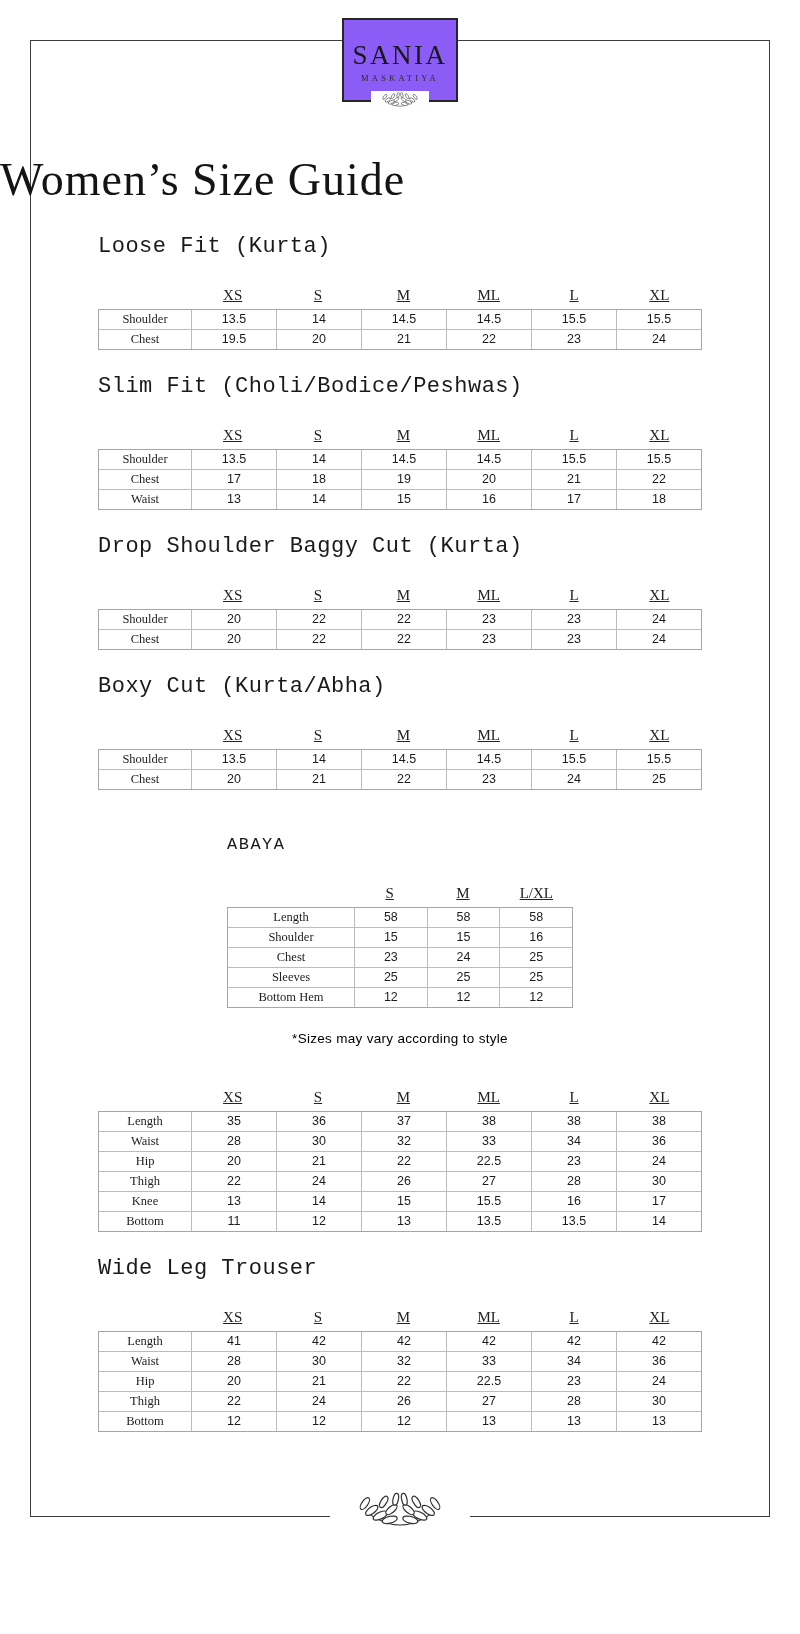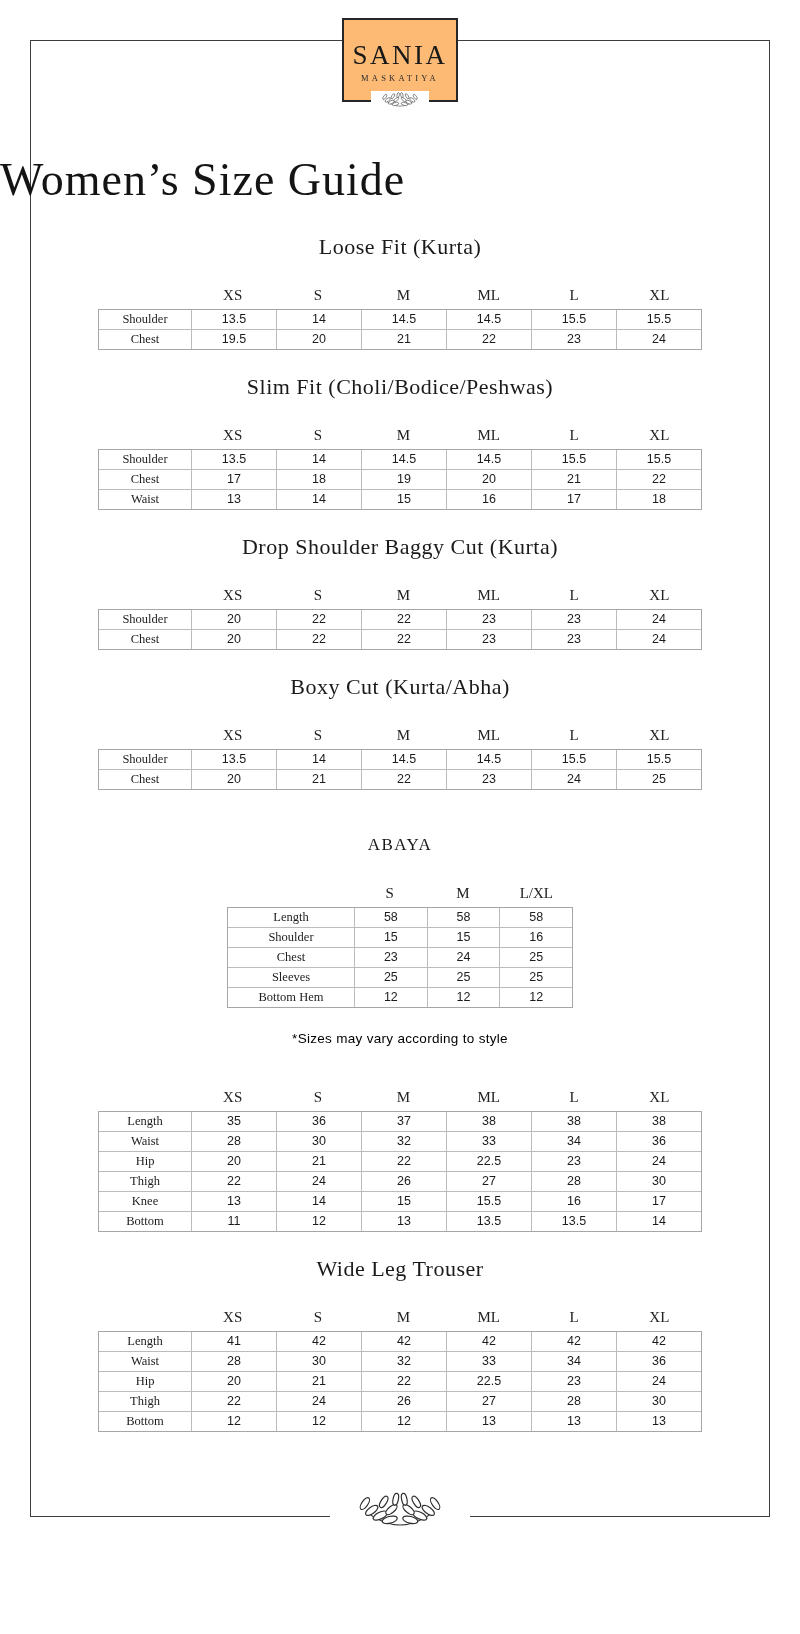--- a/index.html
+++ b/index.html
@@ -9,21 +9,21 @@
     -webkit-font-smoothing:antialiased;
   }
   
   .frame{
     position:absolute;left:30px;right:30px;top:40px;bottom:117px;
     border:1.5px solid #3d3d3d;pointer-events:none;
   }
   
   .logo-box{
     position:absolute;left:50%;top:18px;transform:translateX(-50%);
-    width:112px;height:80px;background:#fdba74;border:2px solid #262626;
+    width:112px;height:80px;background:#8b5cf6;border:2px solid #262626;
     display:flex;flex-direction:column;align-items:center;justify-content:center;
     z-index:3;
   }
   .brand{
     font-family:"Liberation Serif",serif;font-size:27px;letter-spacing:2.5px;
     color:#181818;line-height:1;margin-top:4px;
   }
   .brand-sub{
     font-family:"Liberation Serif",serif;font-size:8.5px;letter-spacing:3.2px;
     color:#2b2b2b;margin-top:4px;
@@ -36,33 +36,33 @@
   .content{position:absolute;left:0;top:0;width:800px;padding-top:150px;}
   .page-title{
     font-family:"Liberation Serif",serif;font-size:46px;letter-spacing:1px;
     text-align:left;color:#141414;line-height:60px;margin:0 0 10px 0;font-weight:normal;
   }
   #sections{width:100%;}
   .table-section{margin-top:22px;}
   #sections > :nth-child(5){margin-top:40px;}   
   #sections > :nth-child(7){margin-top:40px;}   
   .section-title{
-    font-family:Liberation Serif, serif;font-size:22px;color:#1a1a1a;
-    text-align:center;line-height:30px;margin:0 0 24px 0;letter-spacing:0.5px;
+    font-family:Liberation Mono, monospace;font-size:22px;color:#1a1a1a;
+    line-height:30px;margin:0 0 24px 0;letter-spacing:0.5px;
   }
   .cols-3 .section-title{font-size:17px;letter-spacing:1.5px;}
   .table-section{margin-left:auto;margin-right:auto;}
   .cols-6{width:604px;}
   .cols-3{width:346px;}
   .cols-6 .label-spacer,.cols-6 .cell.label{width:92px;}
   .cols-3 .label-spacer,.cols-3 .cell.label{width:126px;}
   .sizes-row{display:flex;align-items:flex-end;padding-bottom:4px;}
   .size-head{
     flex:1;text-align:center;font-family:"Liberation Serif",serif;
-    font-size:15px;color:#222;line-height:19px;
+    font-size:15px;color:#222;line-height:19px;text-decoration:underline;
   }
   .grid-body{border:1px solid #a6a6a6;background:#fff;}
   .row{display:flex;}
   .cell{
     flex:1;text-align:center;font-size:12.5px;line-height:18px;height:19px;
     border-right:1px solid #bcbcbc;border-bottom:1px solid #bcbcbc;
     color:#1c1c1c;overflow:hidden;white-space:nowrap;
   }
   .cell.label{flex:none;font-family:Liberation Serif, serif;}
   .cell:last-child{border-right:none;}

